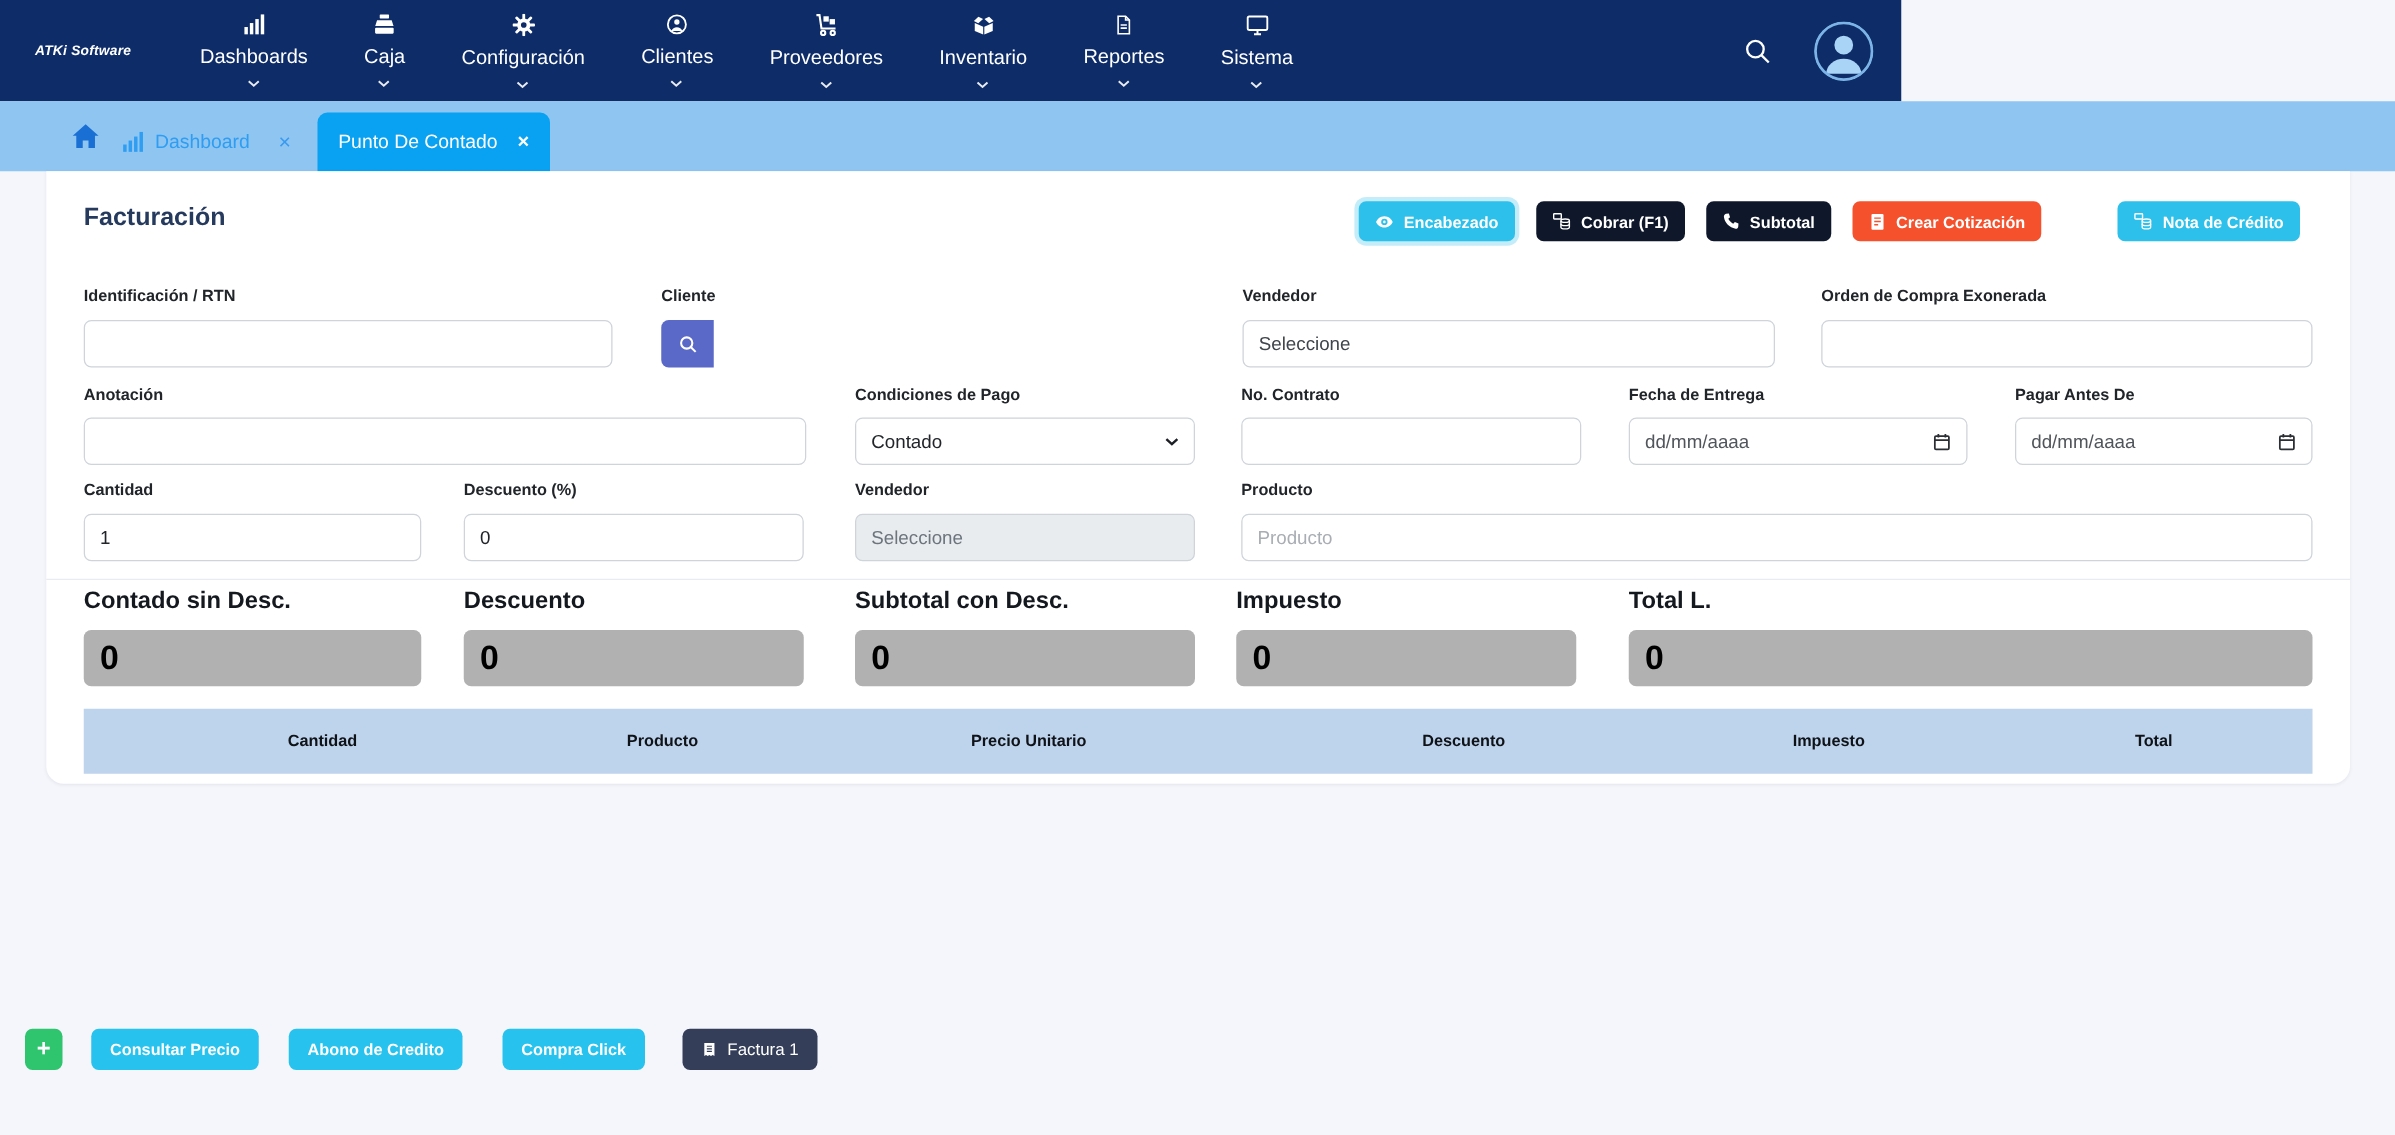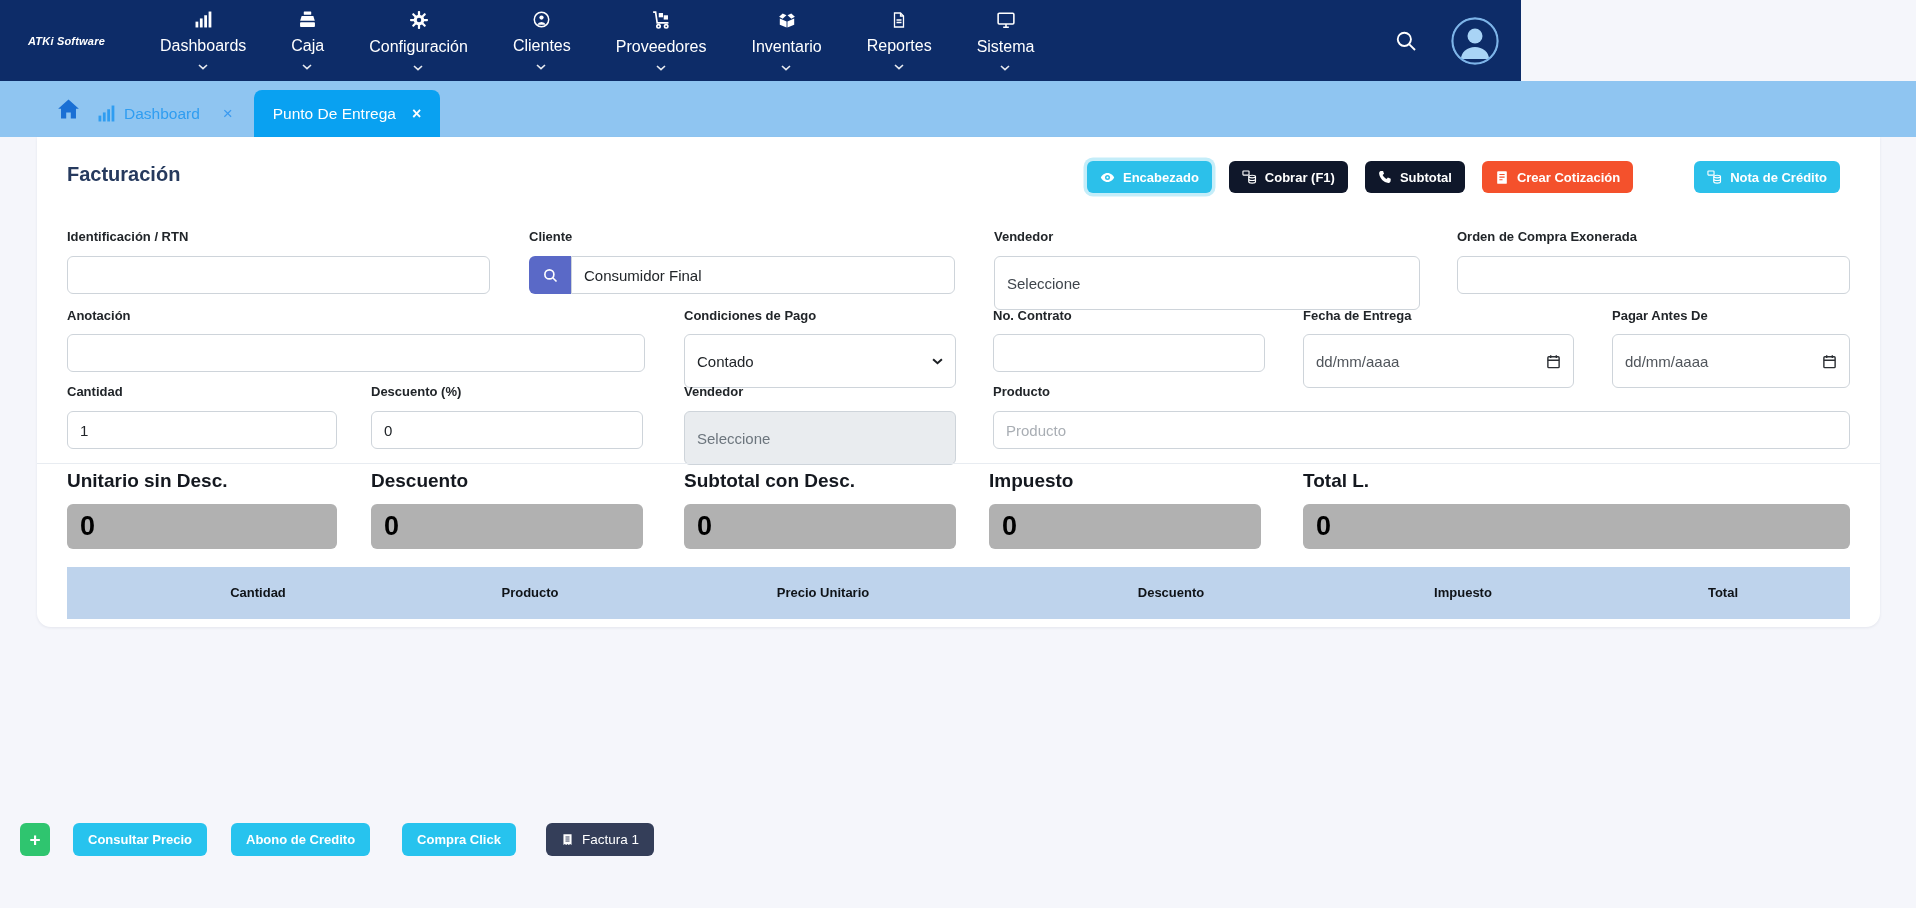--- a/index.html
+++ b/index.html
@@ -56,21 +56,21 @@
   .btn-glow { box-shadow:0 0 0 3.5px rgba(44,192,234,.28); }
 
   .flabel { position:absolute; font-size:13px; font-weight:bold; color:#212529; white-space:nowrap; }
   .finput {
     position:absolute; height:38px; border:1px solid #ced4da; border-radius:6px;
     background:#fff; padding:0 12px; font-family:"Liberation Sans",sans-serif;
     font-size:15px; color:#212529; outline:none;
   }
   .finput::placeholder { color:#a9aeb4; }
   .fake-field {
-    position:absolute; height:54px; border:1px solid #ced4da; border-radius:6px; background:#fff;
+    position:absolute; height:38px; border:1px solid #ced4da; border-radius:6px; background:#fff;
     display:flex; align-items:center; padding:0 12px; font-size:15px; cursor:pointer;
   }
   .fake-field .chev { margin-left:auto; color:#1c1f23; }
   .fake-field.disabled { background:#e9ecef; color:#6c757d; cursor:default; }
   .datefield { color:#50555b; }
   .datefield .cal { margin-left:auto; }
   .search-btn {
     position:absolute; width:42px; height:38px; background:#5a69c7; border:none; cursor:pointer;
     border-radius:6px 0 0 6px; display:flex; align-items:center; justify-content:center; color:#fff;
   }
@@ -268,21 +268,21 @@
         <rect x="0.5" y="10" width="2.6" height="5.5"></rect>
         <rect x="4.6" y="7" width="2.6" height="8.5"></rect>
         <rect x="8.7" y="4" width="2.6" height="11.5"></rect>
         <rect x="12.8" y="0.5" width="2.6" height="15"></rect>
       </svg>
     </span>
   <span>Dashboard</span>
   <span class="tab-x">×</span>
 </div>
 <div class="tab tab-active">
-  <span>Punto De Entrega</span>
+  <span>Punto De Contado</span>
   <span class="tab-x">×</span>
 </div>
 
 <div class="card">
 
   <div class="page-title">Facturación</div>
 
   <div class="actions">
     <button class="btn btn-cyan btn-glow">
       <span>
@@ -340,21 +340,20 @@
 
   <span class="flabel" style="left:492px; top:92px;">Cliente</span>
   <button class="search-btn" style="left:492px; top:119px;">
     <span>
         <svg width="15" height="15" viewBox="0 0 20 20" fill="none" stroke="currentColor" stroke-width="2.2">
           <circle cx="8.5" cy="8.5" r="6"></circle>
           <path d="M13 13 l5 5"></path>
         </svg>
       </span>
   </button>
-  <input class="finput" style="left: 534px; top: 119px; width: 384px; border-radius: 0px 6px 6px 0px;" value="Consumidor Final">
 
   <span class="flabel" style="left:957px; top:92px;">Vendedor</span>
   <div class="fake-field" style="left:957px; top:119px; width:426px; color:#3f454c;">
     <span>Seleccione</span>
   </div>
 
   <span class="flabel" style="left:1420px; top:92px;">Orden de Compra Exonerada</span>
   <input class="finput" style="left: 1420px; top: 119px; width: 393px;" value="">
 
   <span class="flabel" style="left:30px; top:171px;">Anotación</span>
@@ -404,21 +403,21 @@
   <span class="flabel" style="left:647px; top:247px;">Vendedor</span>
   <div class="fake-field disabled" style="left:647px; top:274px; width:272px;">
     <span>Seleccione</span>
   </div>
 
   <span class="flabel" style="left:956px; top:247px;">Producto</span>
   <input class="finput" style="left: 956px; top: 274px; width: 857px;" placeholder="Producto">
 
   <div class="divider"></div>
 
-  <span class="tlabel" style="left:30px;">Unitario sin Desc.</span>
+  <span class="tlabel" style="left:30px;">Contado sin Desc.</span>
   <div class="tbox" style="left:30px; width:270px;">0</div>
 
   <span class="tlabel" style="left:334px;">Descuento</span>
   <div class="tbox" style="left:334px; width:272px;">0</div>
 
   <span class="tlabel" style="left:647px;">Subtotal con Desc.</span>
   <div class="tbox" style="left:647px; width:272px;">0</div>
 
   <span class="tlabel" style="left:952px;">Impuesto</span>
   <div class="tbox" style="left:952px; width:272px;">0</div>

